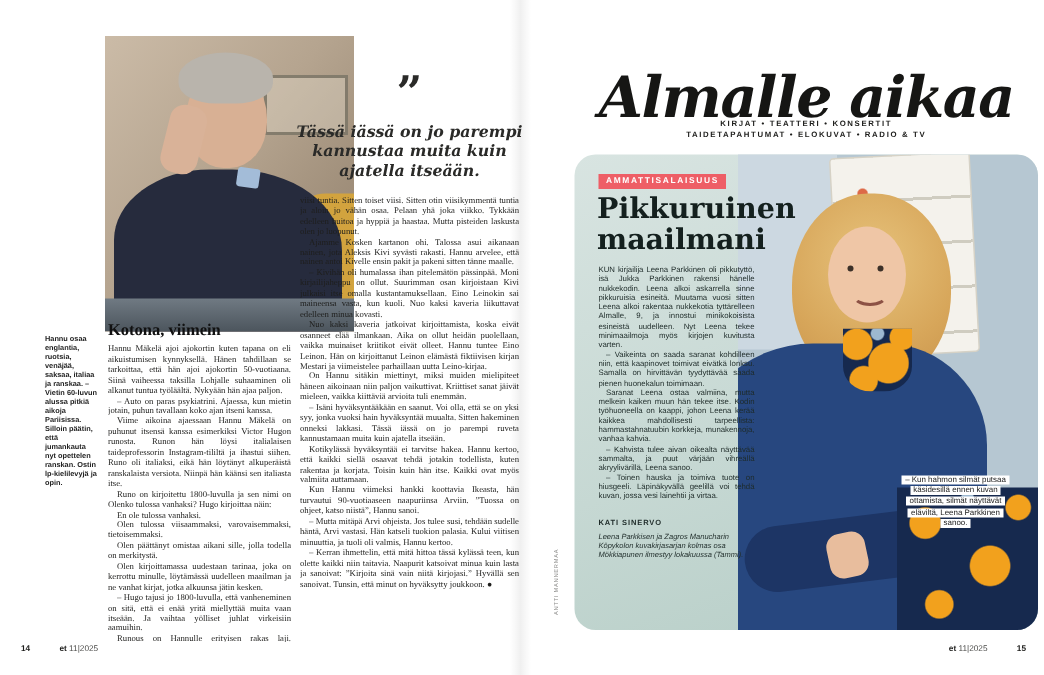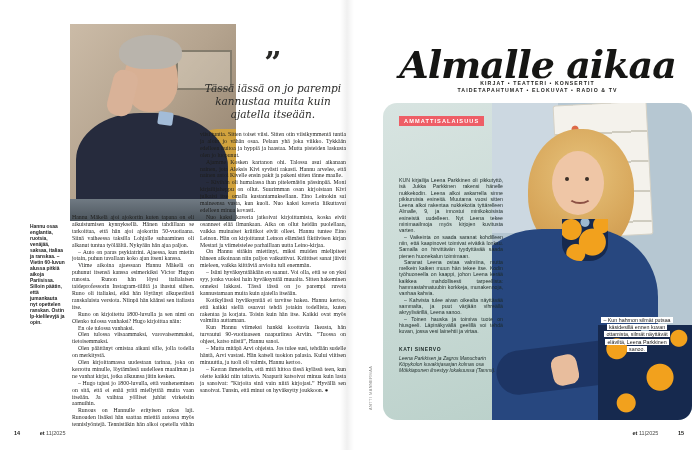--- a/index.html
+++ b/index.html
@@ -23,21 +23,21 @@
   .photo-caption{left:30px;top:224px;width:35px;font-family:"Liberation Sans",sans-serif;
                  font-size:4.9px;line-height:6px;font-weight:bold;color:#222;}
   .col{text-align:justify;font-size:5.8px;line-height:6.9px;color:#1e1e1c;}
   .col1{left:72px;top:214px;width:122px;height:214px;overflow:hidden;}
   .col2-body{left:200px;top:131px;width:146px;height:296px;overflow:hidden;}
   .col p{margin:0;}
   .col p + p{text-indent:6px;}
   h2.kotona{font-size:11px;line-height:12px;margin:0 0 4px 0;font-weight:bold;color:#111;}
   .quote-mark{left:200px;top:48px;width:146px;text-align:center;font-size:30px;line-height:30px;
               font-weight:bold;color:#2a2a28;font-family:"DejaVu Serif",serif;}
-  .pull-quote{left:196px;top:82px;width:154px;text-align:center;font-style:italic;font-weight:normal;
+  .pull-quote{left:196px;top:82px;width:154px;text-align:center;font-style:italic;font-weight:bold;
               font-size:10.5px;line-height:13px;color:#2a2a28;font-family:"DejaVu Serif",serif;}
   .footer{top:430px;font-family:"Liberation Sans",sans-serif;font-size:5.5px;color:#4a4a48;}
   .footer b{color:#1d1d1b;}
   .pgnum{font-weight:bold;color:#1d1d1b;}
   
   .headline{left:383px;top:20px;width:309px;text-align:center;font-family:"DejaVu Serif",serif;
             font-style:italic;font-weight:bold;font-size:38px;line-height:40px;letter-spacing:-1px;color:#161614;}
   .kicker{left:383px;top:80px;width:309px;text-align:center;font-family:"Liberation Sans",sans-serif;
           font-size:5.2px;line-height:7px;font-weight:bold;letter-spacing:1.1px;color:#1d1d1b;}
   .feature-box{left:383px;top:103px;width:309px;height:317px;border-radius:14px;overflow:hidden;
@@ -106,20 +106,21 @@
     <div class="abs p-collar"></div>
     <div class="abs p-head"></div>
     <div class="abs p-hair"></div>
     <div class="abs p-hand"></div>
     <div class="abs p-desk"></div>
   </figure>
 
   <aside class="abs photo-caption">Hannu osaa englantia, ruotsia, venäjää, saksaa, italiaa ja ranskaa. – Vietin 60-luvun alussa pitkiä aikoja Pariisissa. Silloin päätin, että jumankauta nyt opettelen ranskan. Ostin lp-kielilevyjä ja opin.</aside>
 
   <div class="abs col col1">
+    <h2 class="kotona">Kotona, viimein</h2>
     <div>
         <p>Hannu Mäkelä ajoi ajokortin kuten tapana on eli aikuistumisen kynnyksellä. Hänen tahdillaan se tarkoittaa, että hän ajoi ajokortin 50-vuotiaana. Siinä vaiheessa taksilla Lohjalle suhaaminen oli alkanut tuntua työläältä. Nykyään hän ajaa paljon.</p>
         <p>– Auto on paras psykiatrini. Ajaessa, kun mietin jotain, puhun tavallaan koko ajan itseni kanssa.</p>
         <p>Viime aikoina ajaessaan Hannu Mäkelä on puhunut itsensä kanssa esimerkiksi Victor Hugon runosta. Runon hän löysi italialaisen taideprofessorin Instagram-tililtä ja ihastui siihen. Runo oli italiaksi, eikä hän löytänyt alkuperäistä ranskalaista versiota. Niinpä hän käänsi sen italiasta itse.</p>
         <p>Runo on kirjoitettu 1800-luvulla ja sen nimi on Olenko tulossa vanhaksi? Hugo kirjoittaa näin:</p>
         <p>En ole tulossa vanhaksi.</p>
         <p>Olen tulossa viisaammaksi, varovaisemmaksi, tietoisemmaksi.</p>
         <p>Olen päättänyt omistaa aikani sille, jolla todella on merkitystä.</p>
         <p>Olen kirjoittamassa uudestaan tarinaa, joka on kerrottu minulle, löytämässä uudelleen maailman ja ne vanhat kirjat, jotka alkuunsa jätin kesken.</p>
         <p>– Hugo tajusi jo 1800-luvulla, että vanheneminen on sitä, että ei enää yritä miellyttää muita vaan itseään. Ja vaihtaa yölliset juhlat virkeisiin aamuihin.</p>
@@ -171,20 +172,21 @@
       </div>
       <div class="f-cardigan"></div>
       <div class="f-dress-chest pattern"></div>
       <div class="f-arm"></div>
       <div class="f-dress-bottom pattern"></div>
       <div class="f-hand2"></div>
     </div>
 
     <span class="tag">AMMATTISALAISUUS</span>
 
+    <h3 class="f-title">Pikkuruinen maailmani</h3>
 
     <div class="f-body">
         <p>KUN kirjailija Leena Parkkinen oli pikkutyttö, isä Jukka Parkkinen rakensi hänelle nukkekodin. Leena alkoi askarrella sinne pikkuruisia esineitä. Muutama vuosi sitten Leena alkoi rakentaa nukkekotia tyttärelleen Almalle, 9, ja innostui minikokoisista esineistä uudelleen. Nyt Leena tekee minimaailmoja myös kirjojen kuvitusta varten.</p>
         <p>– Vaikeinta on saada saranat kohdilleen niin, että kaapinovet toimivat eivätkä lonksu. Samalla on hirvittävän tyydyttävää saada pienen huonekalun toimimaan.</p>
         <p>Saranat Leena ostaa valmiina, mutta melkein kaiken muun hän tekee itse. Kodin työhuoneella on kaappi, johon Leena kerää kaikkea mahdollisesti tarpeellista: hammastahnatuubin korkkeja, munakennoja, vanhaa kahvia.</p>
         <p>– Kahvista tulee aivan oikealta näyttävää sammalta, ja puut värjään vihreällä akryylivärillä, Leena sanoo.</p>
         <p>– Toinen hauska ja toimiva tuote on hiusgeeli. Läpinäkyvällä geelillä voi tehdä kuvan, jossa vesi lainehtii ja virtaa.</p>
       </div>
 
     <div class="byline">KATI SINERVO</div>

